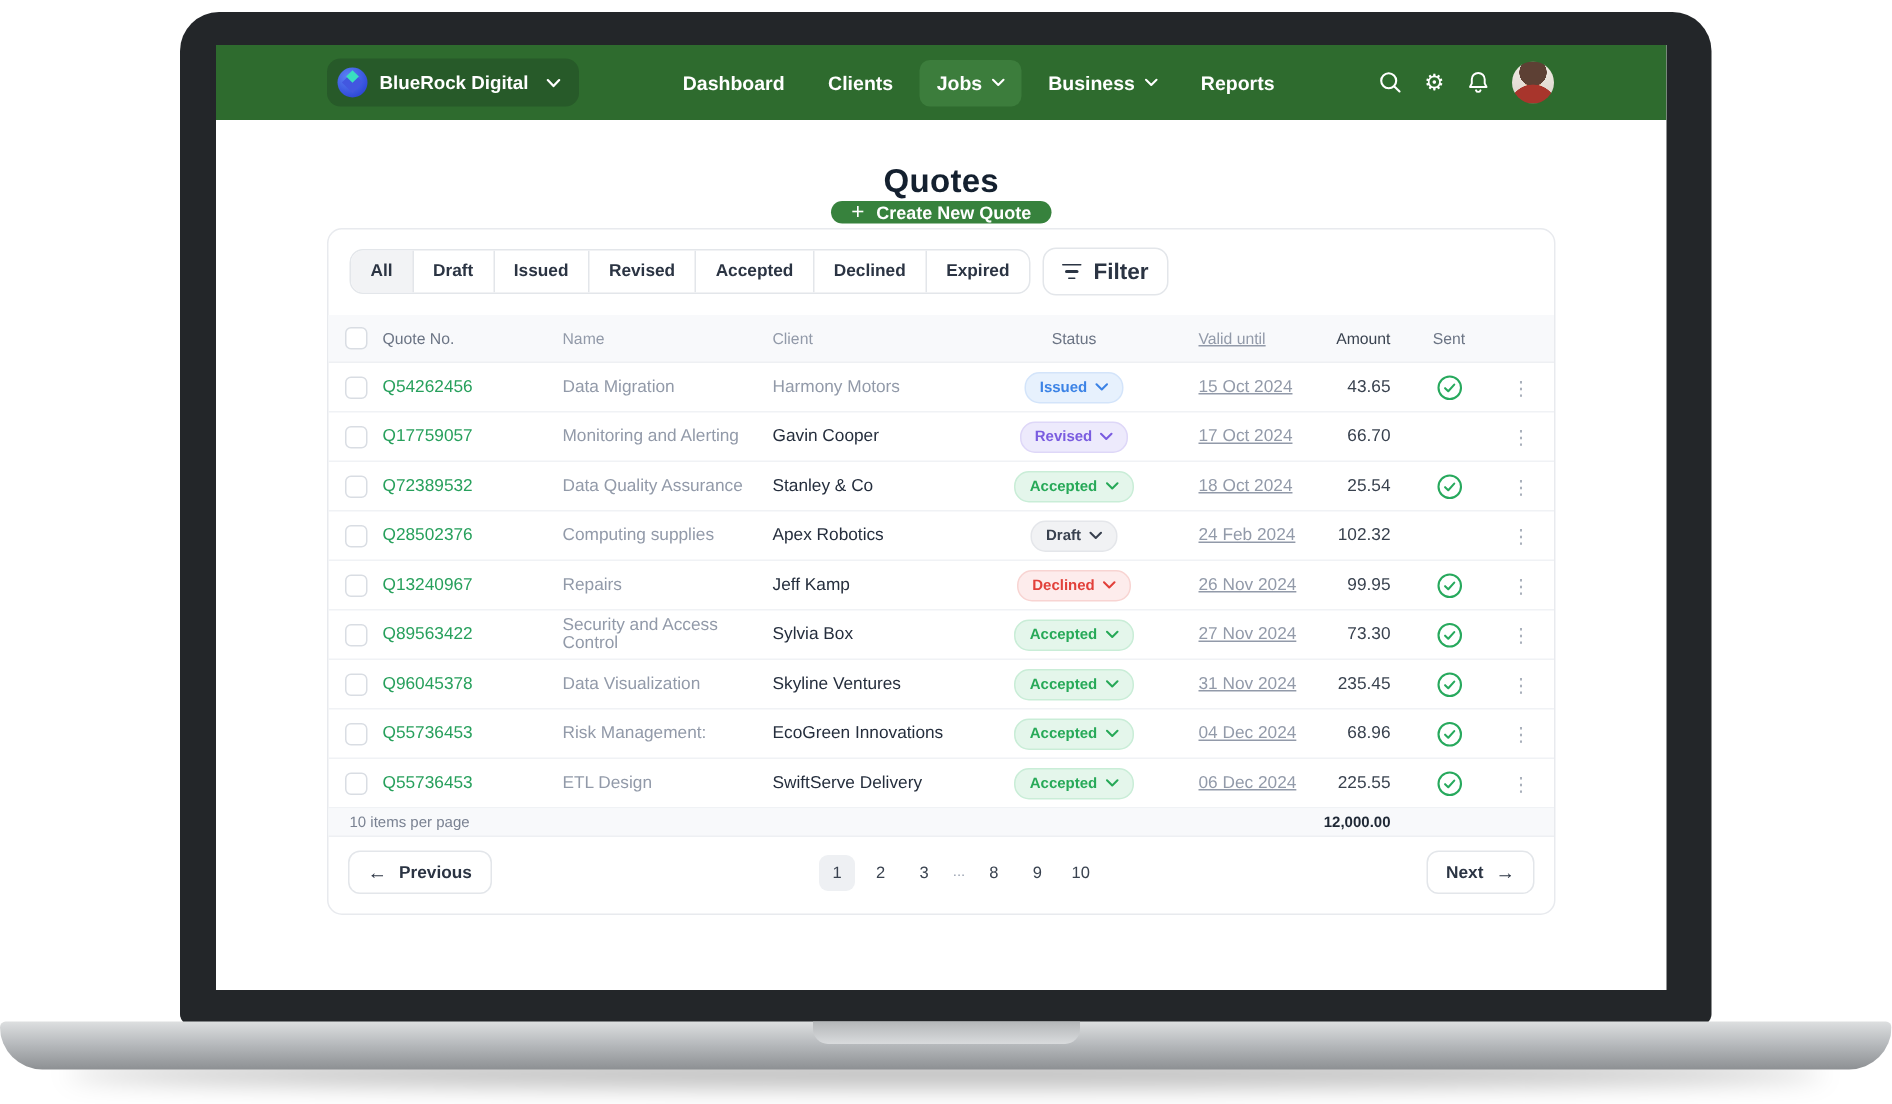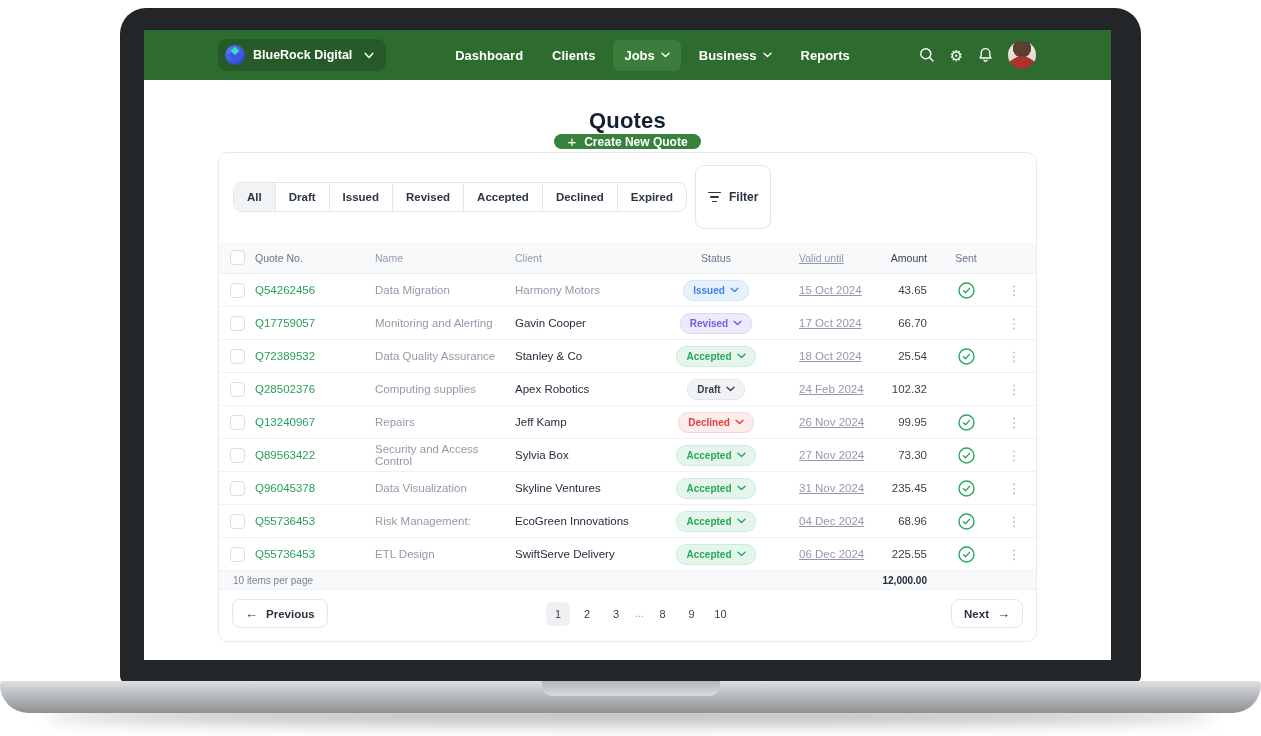--- a/index.html
+++ b/index.html
@@ -60,22 +60,22 @@
   .tabs{display:flex;border:1px solid #e3e6ea;border-radius:9px;overflow:hidden;background:#fff;}
   .tab{padding:0 13px;height:28px;display:flex;align-items:center;font-size:11.5px;font-weight:700;
     color:#2b3443;border-right:1px solid #e3e6ea;cursor:pointer;white-space:nowrap;}
   .tab:last-child{border-right:none;}
   .tab.active{background:#f2f3f5;}
   .search{margin-left:auto;width:272px;height:30px;border:1px solid #e3e6ea;border-radius:9px;
     display:flex;align-items:center;gap:8px;padding:0 11px;box-sizing:border-box;background:#fff;}
   .search input{border:none;outline:none;font-size:12px;width:100%;color:#2b3443;
     font-family:"Liberation Sans",sans-serif;background:transparent;}
   .search input::placeholder{color:#98a1b0;}
-  .filter-btn{margin-left:8px;height:30px;padding:16px 12px;border:1px solid #e3e6ea;border-radius:9px;
-    display:flex;gap:8px;align-items:center;font-size:12px;font-weight:700;color:#2b3443;
+  .filter-btn{margin-left:8px;height:30px;padding:0 12px;border:1px solid #e3e6ea;border-radius:9px;
+    display:flex;gap:8px;align-items:center;font-size:15px;font-weight:700;color:#2b3443;
     background:#fff;cursor:pointer;}
   .filter-ic{display:flex;flex-direction:column;align-items:center;gap:3px;}
   .filter-ic b{display:block;height:1.6px;background:#2b3443;border-radius:1px;}
   .filter-ic b:nth-child(1){width:13px;}
   .filter-ic b:nth-child(2){width:9px;}
   .filter-ic b:nth-child(3){width:5px;}
 
   
   .thead,.trow,.tfoot{display:grid;grid-template-columns:36px 120px 140px 150px 102px 100px 64px 70px 36px;}
   .thead{height:31px;background:#f8f9fb;align-items:center;color:#6b7484;font-size:10.5px;

